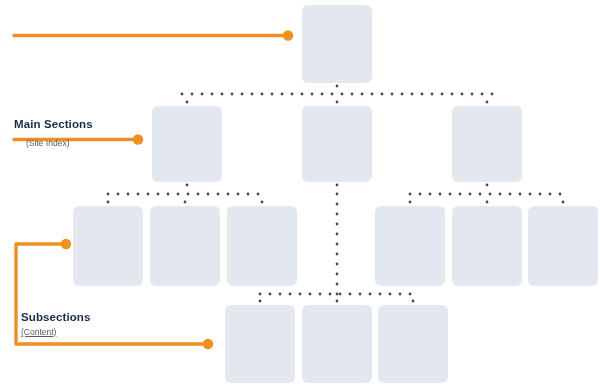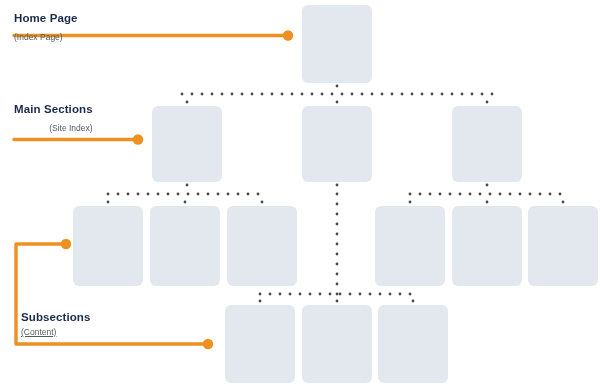--- a/index.html
+++ b/index.html
@@ -56,22 +56,21 @@
   }
   #callout-home {
     left: 14px;
     top: 11px;
   }
   #callout-home .callout-sub {
     margin-top: 6px;
   }
   #callout-main {
     left: 14px;
-    top: 102px;
-    text-align: right;
+    top: 117px;
   }
   #callout-main .callout-sub {
     margin-top: 6px;
     padding-left: 12px;
   }
   #callout-sub {
     left: 21px;
     top: 310px;
   }
   #callout-sub .callout-sub {
@@ -228,24 +227,20 @@
       <line x1="14" y1="139.5" x2="136" y2="139.5" stroke="#ef9022" stroke-width="3.4" stroke-linecap="round"></line>
       <circle cx="138" cy="139.5" r="5.2" fill="#ef9022"></circle>
     </g>
     <g>
       <path d="M 66 244 L 16 244 L 16 344 L 206 344" fill="none" stroke="#ef9022" stroke-width="3.4" stroke-linecap="round" stroke-linejoin="round"></path>
       <circle cx="66" cy="244" r="5.2" fill="#ef9022"></circle>
       <circle cx="208" cy="344" r="5.2" fill="#ef9022"></circle>
     </g>
   </svg>
 
-  <div class="callout" id="callout-home">
-    <div class="callout-title">Home Page</div>
-    <div class="callout-sub">(Index Page)</div>
-  </div>
 
   <div class="callout" id="callout-main">
     <div class="callout-title">Main Sections</div>
     <div class="callout-sub">(Site Index)</div>
   </div>
 
   <div class="callout" id="callout-sub">
     <div class="callout-title">Subsections</div>
     <div class="callout-sub">(Content)</div>
   </div>

